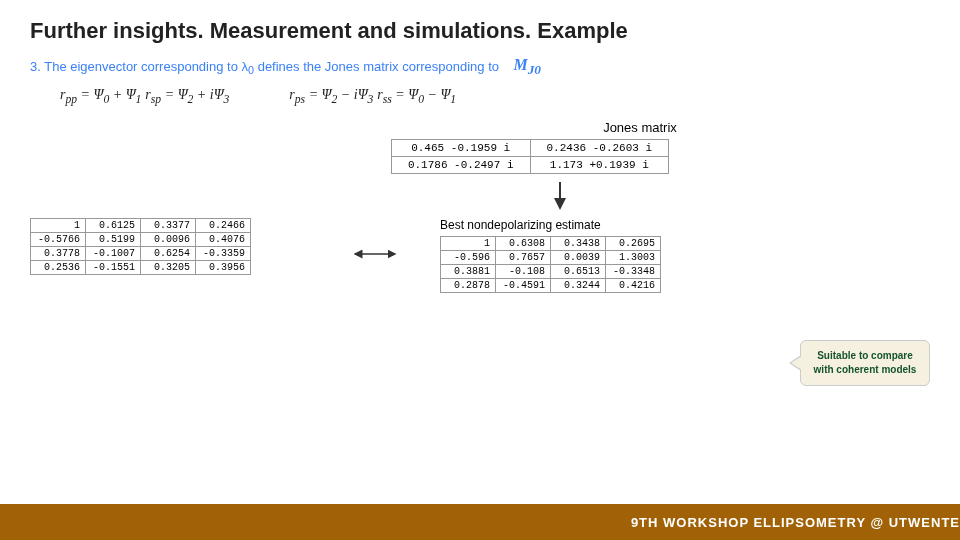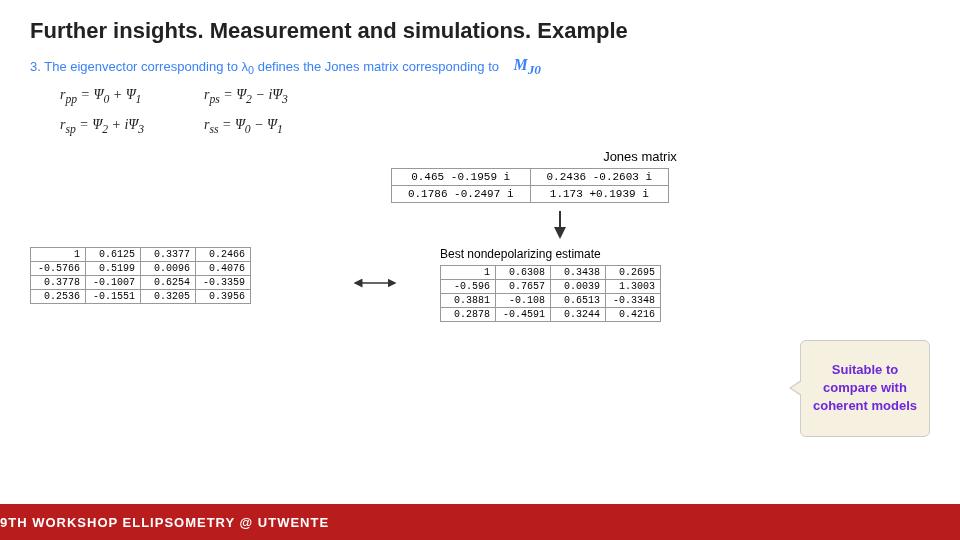--- a/index.html
+++ b/index.html
@@ -37,21 +37,21 @@
 
     .formulas-block {
       display: flex;
       gap: 60px;
       margin-left: 30px;
       margin-bottom: 10px;
     }
 
     .formula-col {
       display: flex;
-      flex-direction: column;
+      flex-direction: row;
       gap: 4px;
     }
 
     .formula {
       font-size: 14px;
       font-style: italic;
       color: #222;
       line-height: 1.6;
       font-family: 'Times New Roman', serif;
     }
@@ -122,25 +122,25 @@
       min-width: 55px;
     }
 
     .callout-box {
       position: absolute;
       right: 30px;
       top: 340px;
       background: #f5f0e0;
       border: 1px solid #ccc;
       border-radius: 6px;
-      padding: 20px 10px;
-      font-size: 13px;
+      padding: 8px 10px;
+      font-size: 10px;
       font-family: Arial, sans-serif;
       font-weight: bold;
-      color: #6d28d9;
+      color: #14532d;
       width: 130px;
       text-align: center;
       line-height: 1.4;
     }
 
     .callout-box::before {
       content: '';
       position: absolute;
       left: -12px;
       top: 50%;
@@ -160,24 +160,24 @@
       border-style: solid;
       border-color: transparent #f5f0e0 transparent transparent;
     }
 
     .footer-bar {
       position: absolute;
       bottom: 0;
       left: 0;
       width: 960px;
       height: 36px;
-      background: #b91c1c;
+      background: #a16207;
       display: flex;
       align-items: center;
-      justify-content: flex-start;
+      justify-content: flex-end;
     }
 
     .footer-text {
       color: #ffffff;
       font-size: 13px;
       font-family: Arial, sans-serif;
       font-weight: bold;
       letter-spacing: 1px;
     }
 

